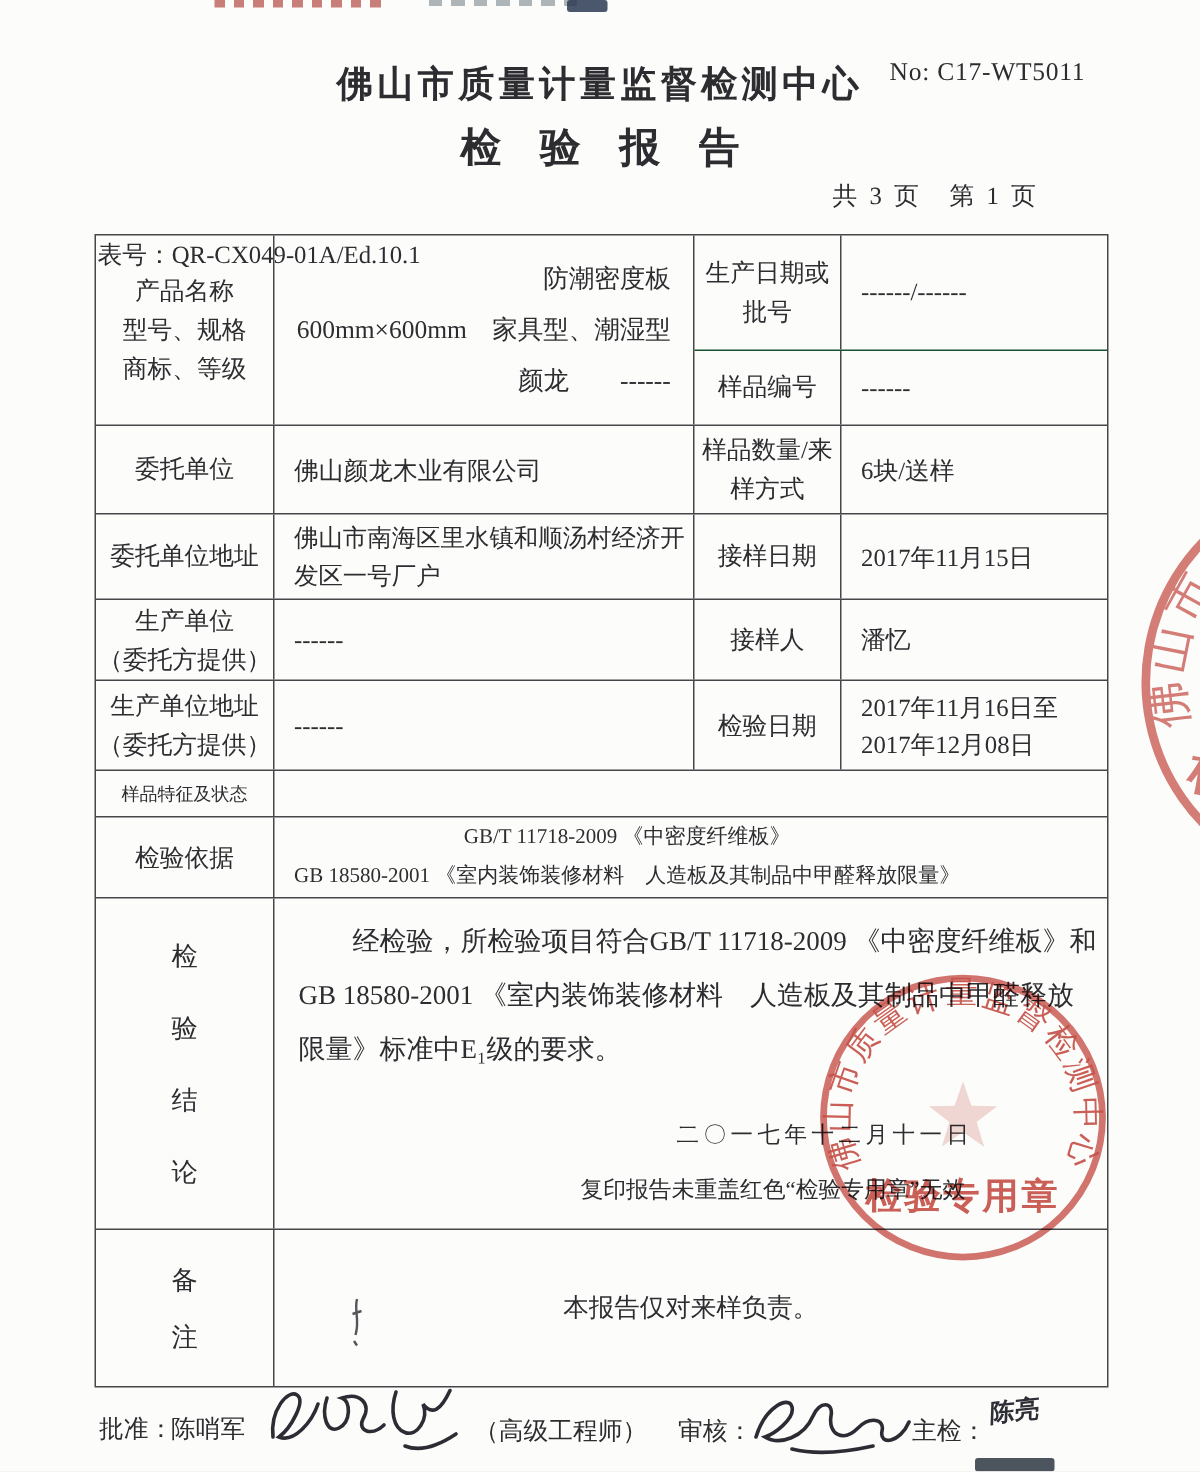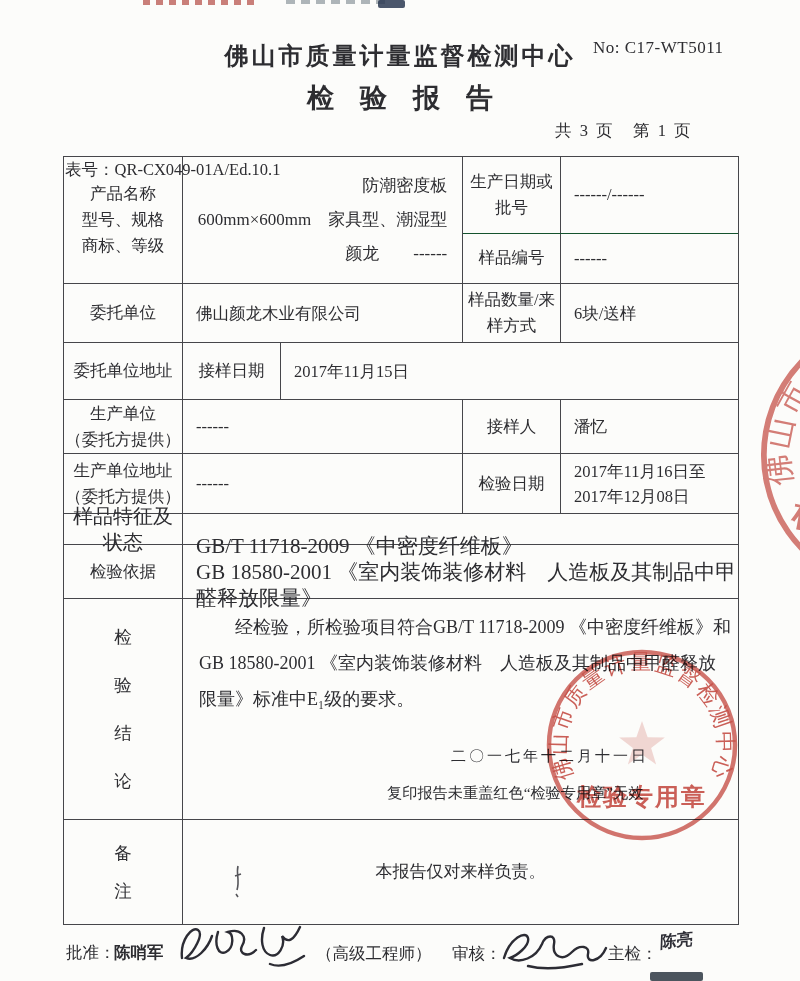--- a/index.html
+++ b/index.html
@@ -46,21 +46,21 @@
   .concl-date{position:absolute;left:268px;top:148px;font-size:15px;letter-spacing:3px;}
   .concl-note{position:absolute;left:204px;top:184px;font-size:15.2px;}
   .stamp-main{position:absolute;left:355px;top:42px;mix-blend-mode:multiply;}
   .remark-text{position:absolute;left:0;width:100%;top:40px;text-align:center;font-size:17px;}
   .remark-mark{position:absolute;left:50px;top:44px;}
 
   
   .foot{left:0;top:912px;width:800px;height:60px;}
   .foot span{position:absolute;font-size:16.5px;}
   .f-approve-label{left:66px;top:30px;}
-  .f-approve-name{left:114px;top:30px;font-weight:700;}
+  .f-approve-name{left:114px;top:30px;font-weight:400;}
   .f-approve-title{left:316px;top:31px;}
   .f-review-label{left:452px;top:31px;}
   .f-chief-label{left:608px;top:31px;}
   .f-chief-name{left:660px;top:18px;font-size:24px;font-weight:600;
     transform:rotate(-6deg) skewX(-8deg);color:#2e2e36;}
   .sig1{position:absolute;left:172px;top:6px;}
   .sig2{position:absolute;left:498px;top:10px;}
 
   .edge-stamp{position:absolute;left:748px;top:305px;mix-blend-mode:multiply;transform:rotate(10deg);}
   text{font-family:"Liberation Serif","DejaVu Serif",serif;}
@@ -104,46 +104,48 @@
 
     <div class="trow" style="height:58px;">
       <div class="cell lab w1 pre">委托单位</div>
       <div class="cell val w2 pre">佛山颜龙木业有限公司</div>
       <div class="cell lab w3 pre">样品数量/来
 样方式</div>
       <div class="cell val w4 last pre">6块/送样</div>
     </div>
     <div class="trow" style="height:56px;">
       <div class="cell lab w1 pre">委托单位地址</div>
+      <div class="cell val w2 pre" style="font-size:16.3px;">佛山市南海区里水镇和顺汤村经济开
+发区一号厂户</div>
       <div class="cell lab w3 pre">接样日期</div>
       <div class="cell val w4 last pre">2017年11月15日</div>
     </div>
     <div class="trow" style="height:53px;">
       <div class="cell lab w1 pre">生产单位
 （委托方提供）</div>
       <div class="cell val w2 pre">------</div>
       <div class="cell lab w3 pre">接样人</div>
       <div class="cell val w4 last pre">潘忆</div>
     </div>
     <div class="trow" style="height:59px;">
       <div class="cell lab w1 pre">生产单位地址
 （委托方提供）</div>
       <div class="cell val w2 pre">------</div>
       <div class="cell lab w3 pre">检验日期</div>
       <div class="cell val w4 last pre">2017年11月16日至
 2017年12月08日</div>
     </div>
 
     <div class="trow" style="height:30px;">
-      <div class="cell lab w1" style="font-size:20px;">样品特征及状态</div>
+      <div class="cell lab w1" style="font-size:12px;">样品特征及状态</div>
     </div>
 
     <div class="trow" style="height:53px;">
       <div class="cell lab w1">检验依据</div>
-      <div class="cell val last pre" style="flex:1;line-height:26px;font-size:21px;">GB/T 11718-2009 《中密度纤维板》
+      <div class="cell val last pre" style="flex:1;line-height:26px;font-size:14px;text-align:center;">GB/T 11718-2009 《中密度纤维板》
 GB 18580-2001 《室内装饰装修材料　人造板及其制品中甲醛释放限量》</div>
     </div>
 
     <div class="trow" style="height:220px;">
       <div class="cell lab w1 vlabel">
         <span>检</span>
         <span>验</span>
         <span>结</span>
         <span>论</span>
       </div>

